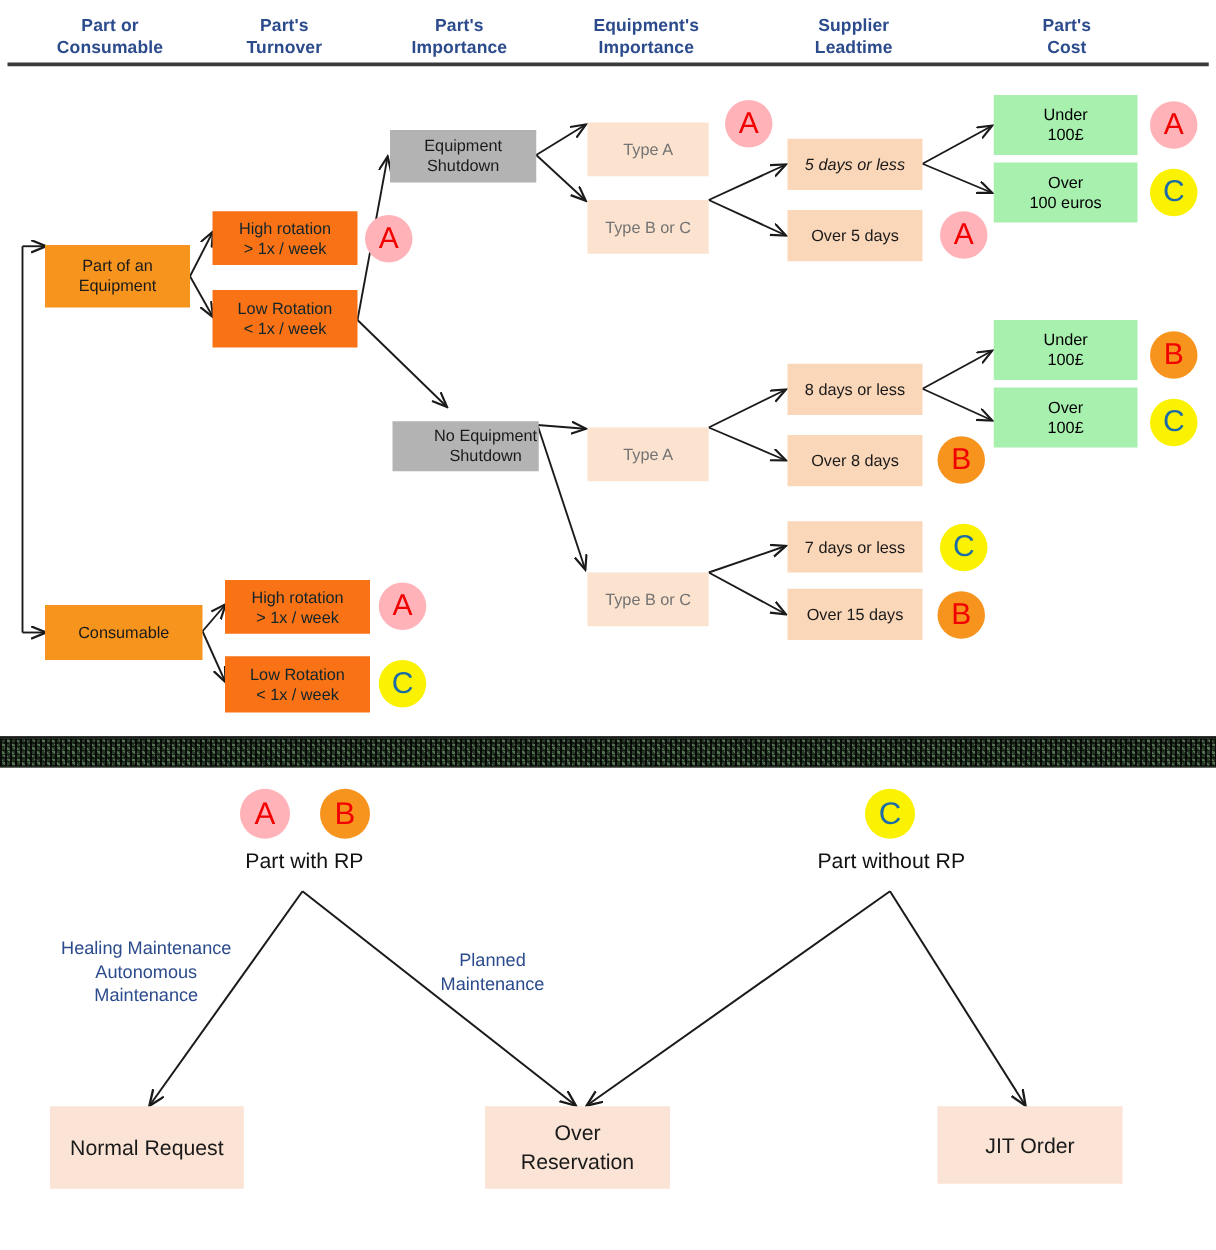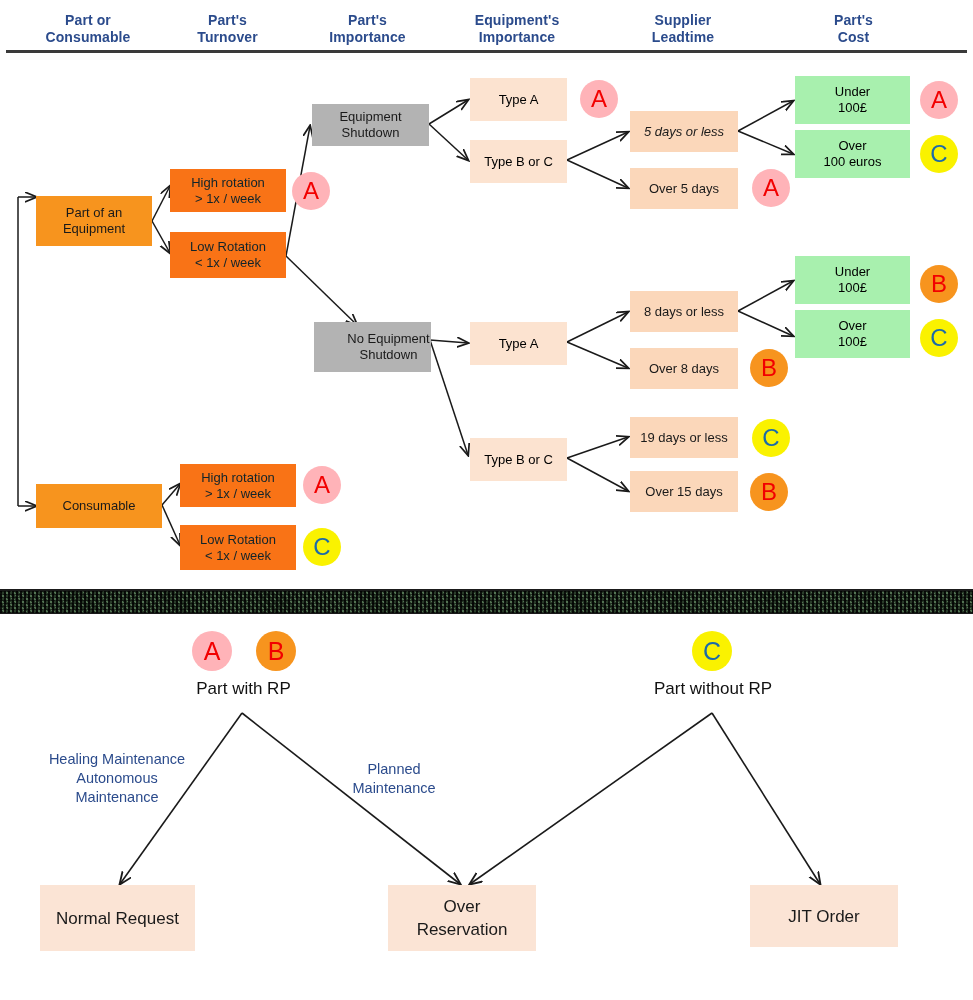--- a/index.html
+++ b/index.html
@@ -57,21 +57,21 @@
     justify-content: center;
     text-align: center;
     white-space: pre-line;
     color: #111111;
     font-size: 13px;
     line-height: 16px;
   }
   .node.root    { background: #F7941E; color: #1a1a1a; }
   .node.turn    { background: #f97316; color: #10242b; }
   .node.shut    { background: #B3B3B3; color: #1a1a1a; }
-  .node.imp     { background: #FCE3D0; color: #000000; }
+  .node.imp     { background: #FCE3D0; color: #737373; margin-top: 20px; }
   .node.lead    { background: #FBD7BA; color: #1a1a1a; }
   .node.cost    { background: #A8F0AE; color: #000000; }
   .node.result  { background: #FBE4D5; color: #1a1a1a; font-size: 17px; line-height: 23px; }
 
   
   .badge {
     position: absolute;
     border-radius: 50%;
     display: flex;
     align-items: center;
@@ -195,33 +195,33 @@
 &gt; 1x / week</div>
   <div class="node turn" style="left:170px;top:232px;width:116px;height:46px;">Low Rotation
 &lt; 1x / week</div>
   <div class="node turn" style="left:180px;top:464px;width:116px;height:43px;">High rotation
 &gt; 1x / week</div>
   <div class="node turn" style="left:180px;top:525px;width:116px;height:45px;">Low Rotation
 &lt; 1x / week</div>
 
   <div class="node shut" style="left:312px;top:104px;width:117px;height:42px;">Equipment
 Shutdown</div>
-  <div class="node shut" style="left:314px;top:322px;width:117px;height:50px;padding-left:32px;">No Equipment
+  <div class="node shut" style="left:314px;top:337px;width:117px;height:40px;padding-left:32px;">No Equipment
 Shutdown</div>
 
   <div class="node imp" style="left:470px;top:78px;width:97px;height:43px;">Type A</div>
   <div class="node imp" style="left:470px;top:140px;width:97px;height:43px;">Type B or C</div>
   <div class="node imp" style="left:470px;top:322px;width:97px;height:43px;">Type A</div>
   <div class="node imp" style="left:470px;top:438px;width:97px;height:43px;">Type B or C</div>
 
   <div class="node lead" style="left:630px;top:111px;width:108px;height:41px;font-style:italic;">5 days or less</div>
   <div class="node lead" style="left:630px;top:168px;width:108px;height:41px;">Over 5 days</div>
   <div class="node lead" style="left:630px;top:291px;width:108px;height:41px;">8 days or less</div>
   <div class="node lead" style="left:630px;top:348px;width:108px;height:41px;">Over 8 days</div>
-  <div class="node lead" style="left:630px;top:417px;width:108px;height:41px;">19 days or less</div>
+  <div class="node lead" style="left:630px;top:417px;width:108px;height:41px;">7 days or less</div>
   <div class="node lead" style="left:630px;top:471px;width:108px;height:41px;">Over 15 days</div>
 
   <div class="node cost" style="left:795px;top:76px;width:115px;height:48px;">Under
 100£</div>
   <div class="node cost" style="left:795px;top:130px;width:115px;height:48px;">Over
 100 euros</div>
   <div class="node cost" style="left:795px;top:256px;width:115px;height:48px;">Under
 100£</div>
   <div class="node cost" style="left:795px;top:310px;width:115px;height:48px;">Over
 100£</div>

